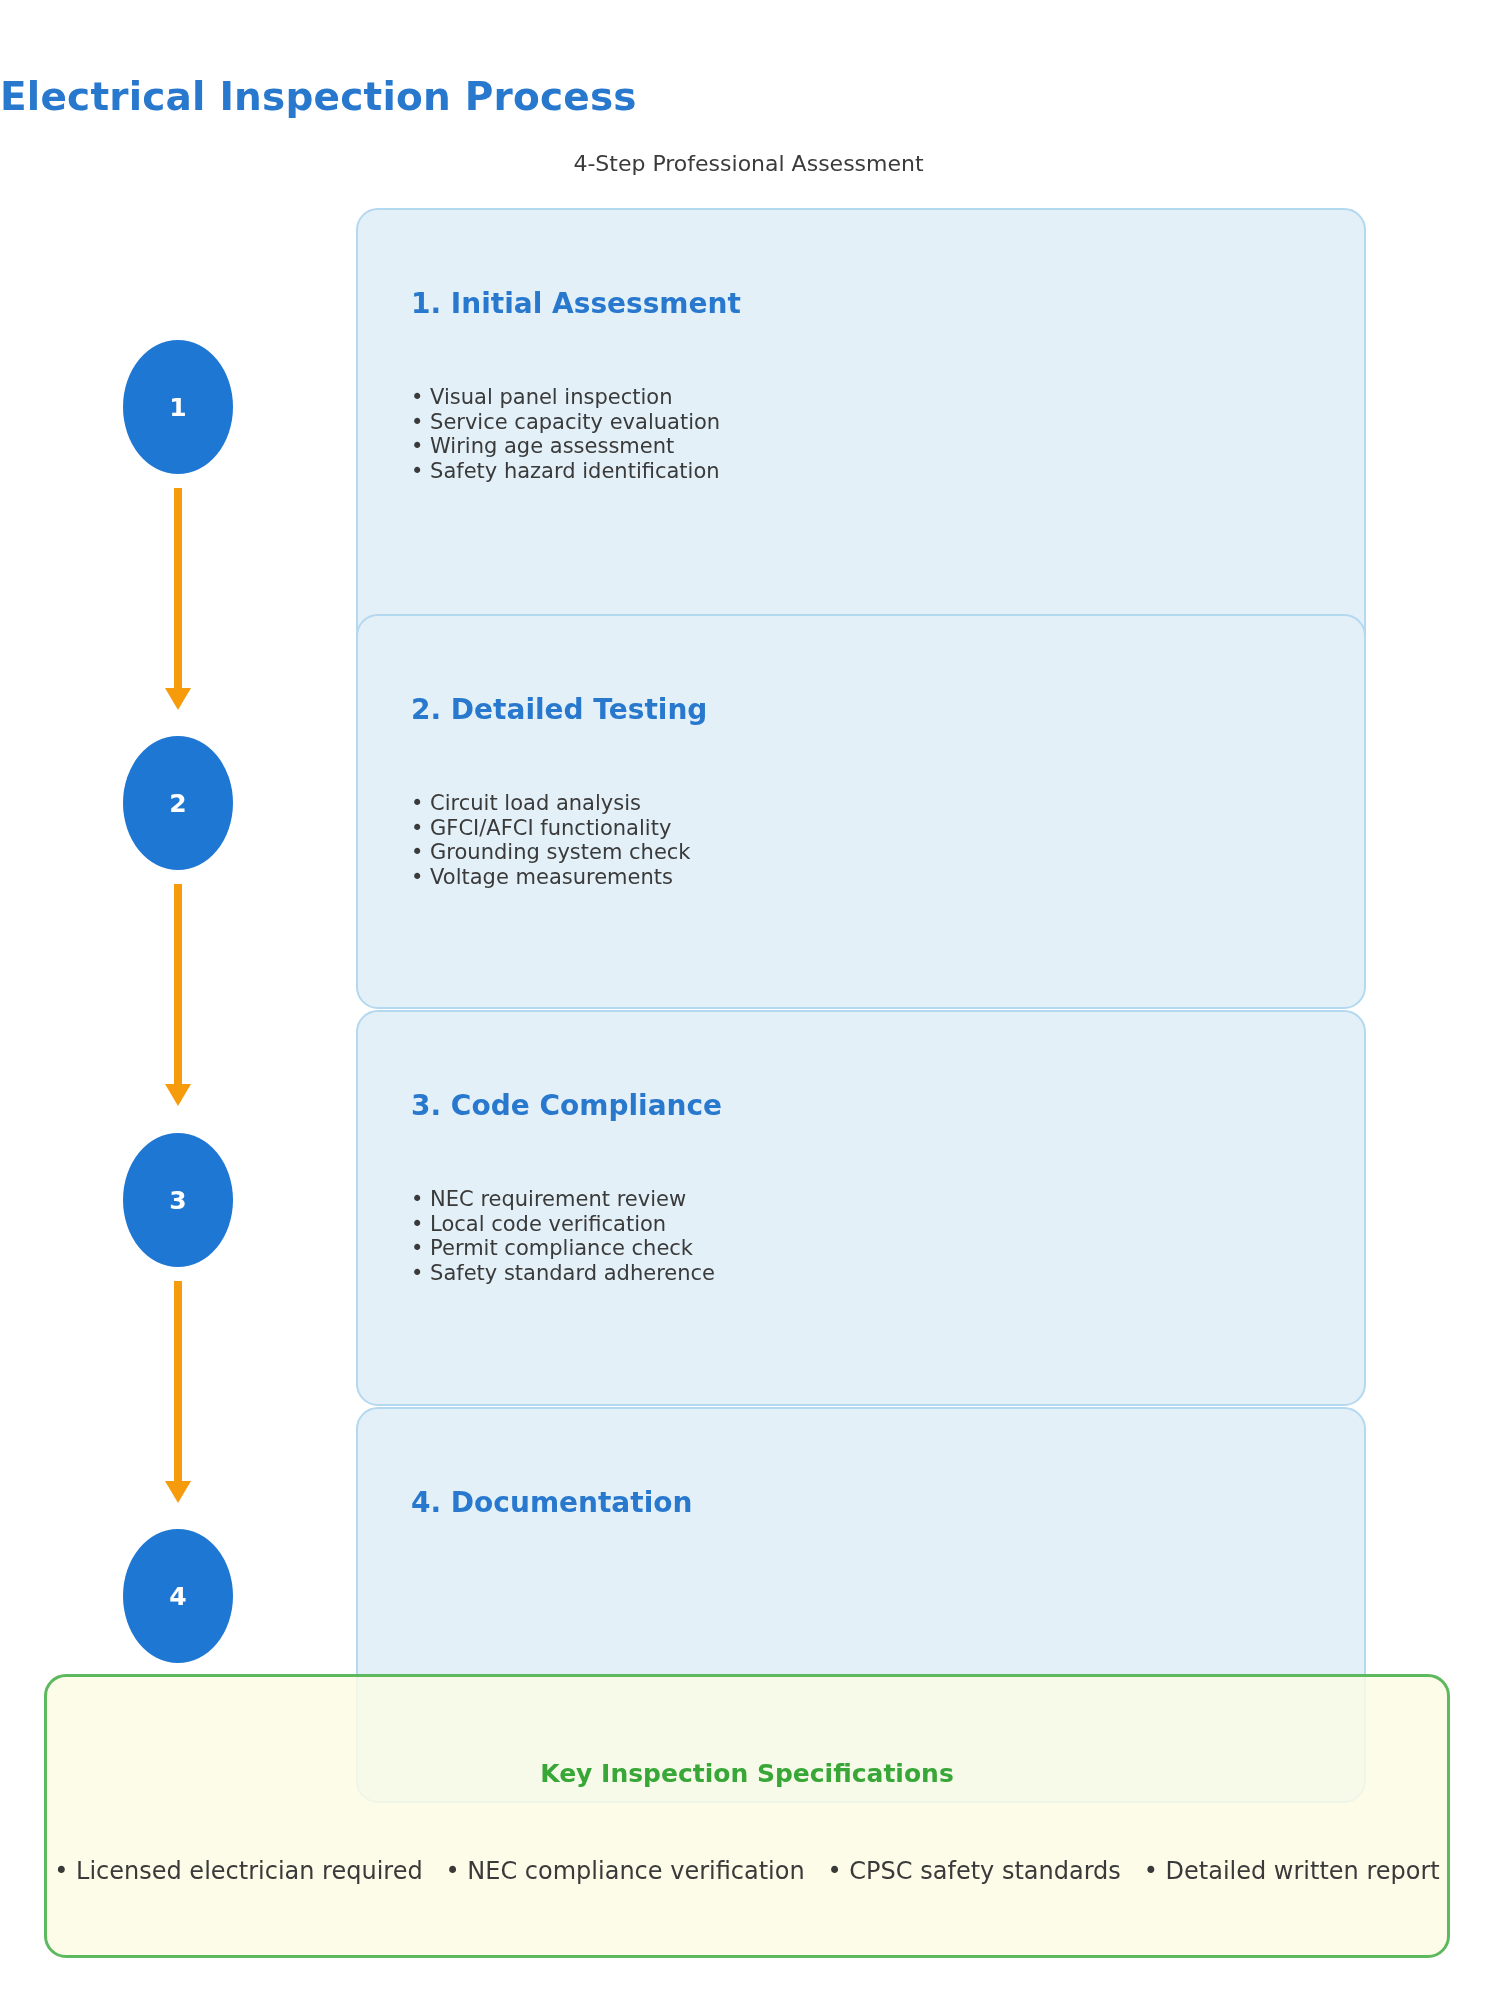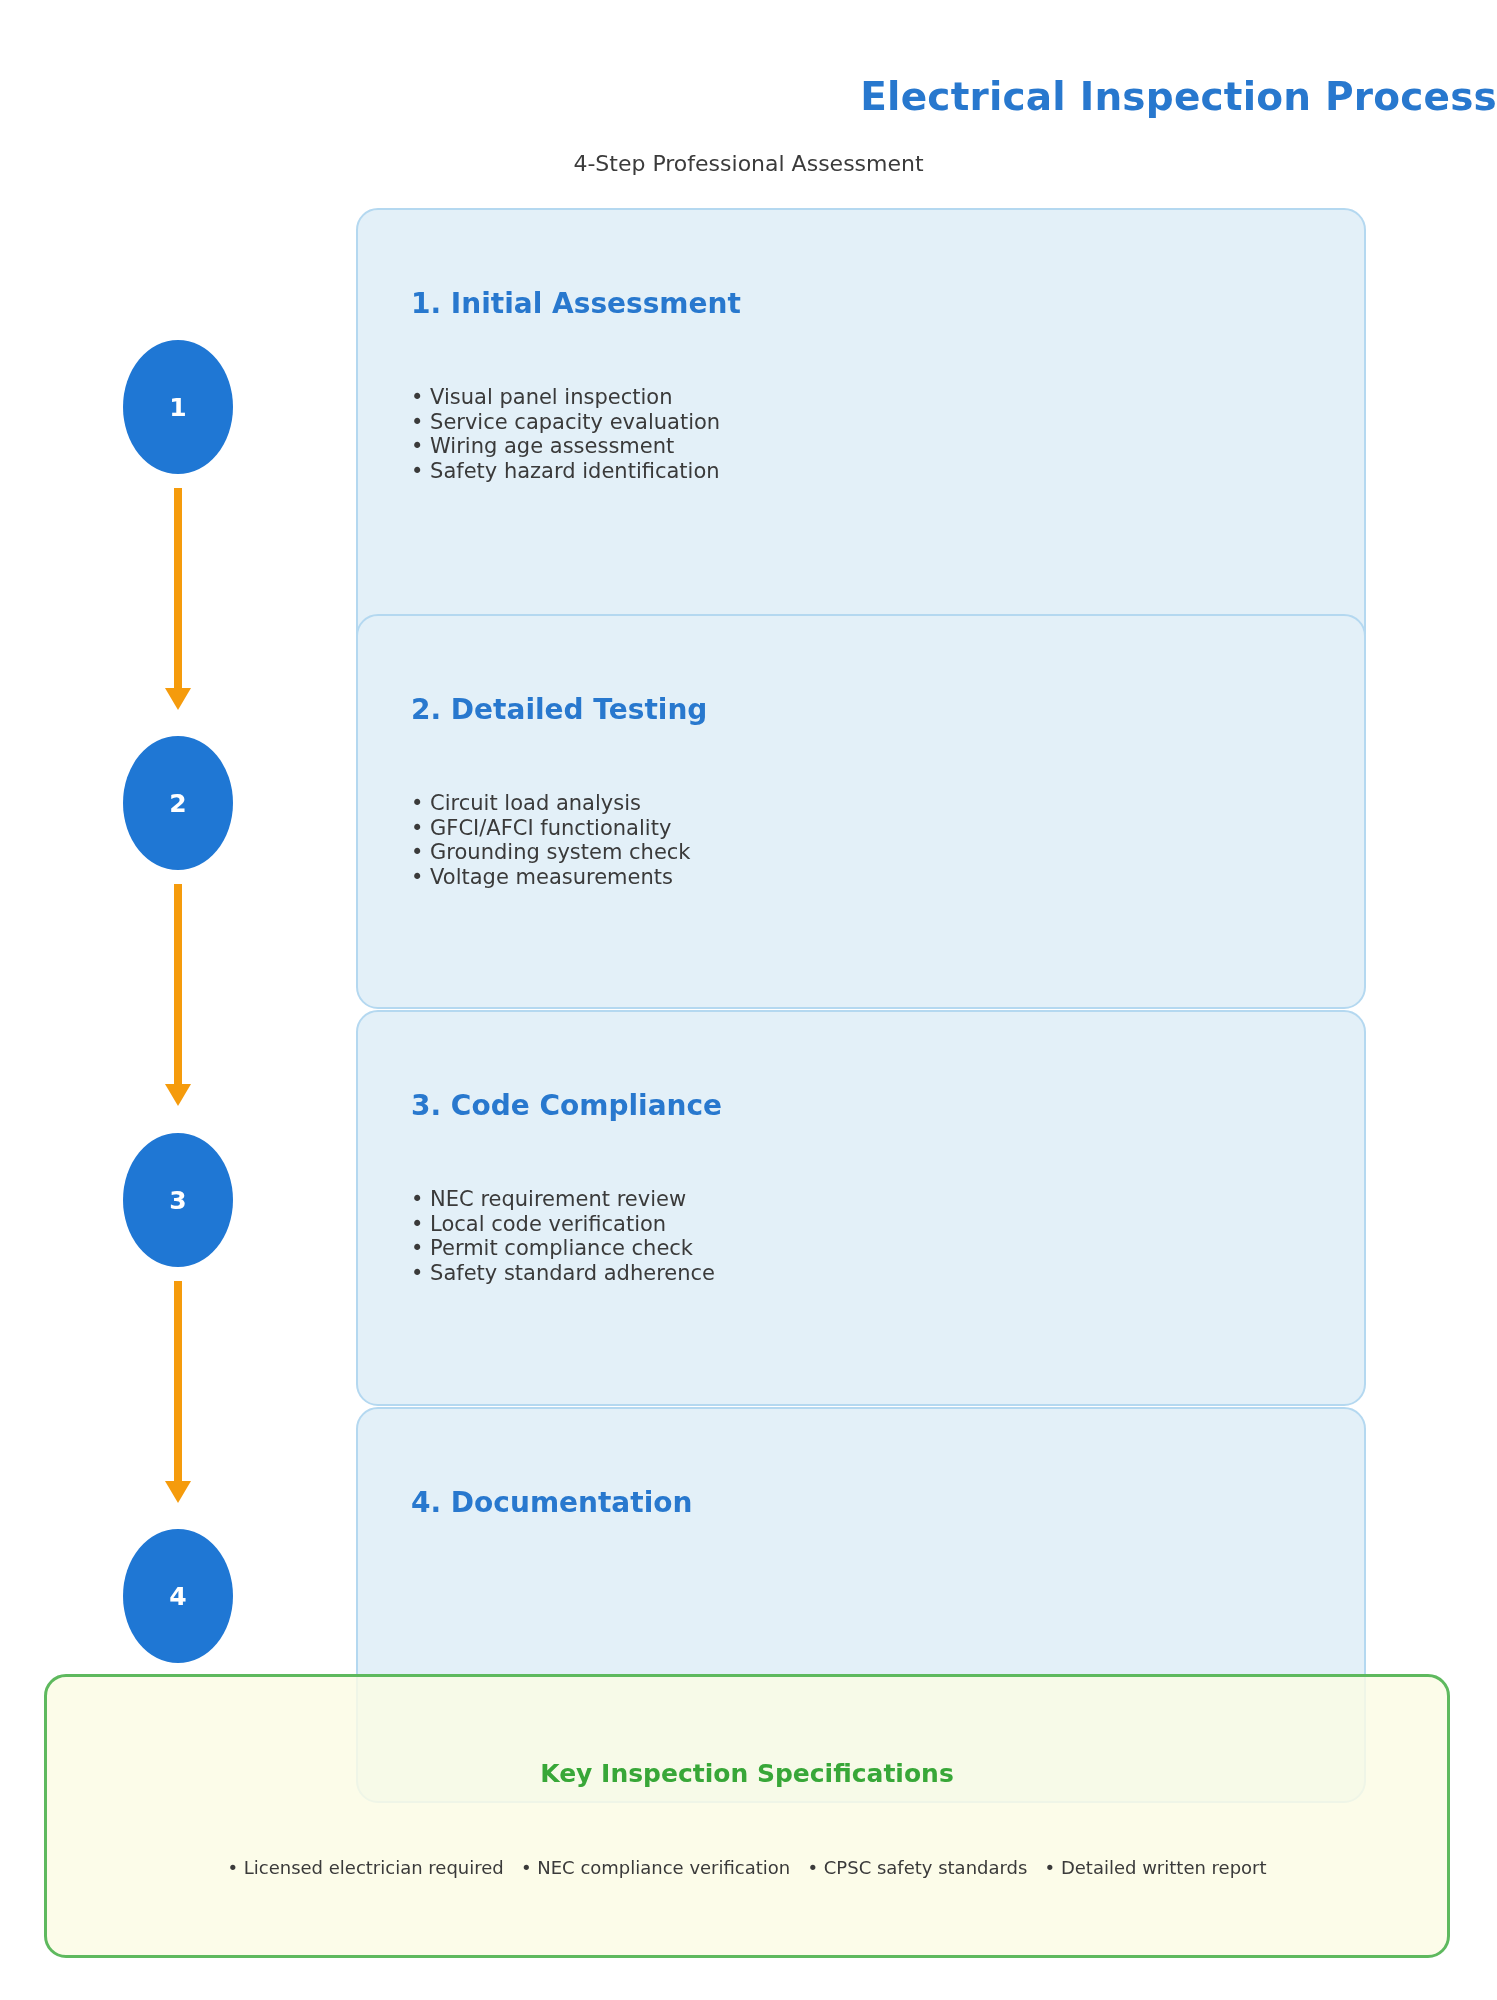--- a/index.html
+++ b/index.html
@@ -28,21 +28,21 @@
     left: 0;
     top: 0;
     width: 1497px;
     text-align: center;
   }
   .doc-title {
     position: absolute;
     left: 0;
     top: 74px;
     width: 1497px;
-    text-align: right;
+    text-align: left;
     font-size: 39px;
     font-weight: bold;
     color: #2878ce;
     letter-spacing: 0.2px;
   }
   .doc-subtitle {
     position: absolute;
     left: 0;
     top: 151px;
     width: 1497px;
@@ -164,21 +164,21 @@
     font-size: 25px;
     font-weight: bold;
     color: #38a738;
   }
   .spec-items {
     position: absolute;
     left: 0;
     top: 180px;
     width: 100%;
     text-align: center;
-    font-size: 18px;
+    font-size: 24px;
     color: #3a3a3a;
   }
   .spec-items .spec-item { white-space: nowrap; }
 </style>
 </head>
 <body>
 
 <div id="stage">
 
   <div class="header">

